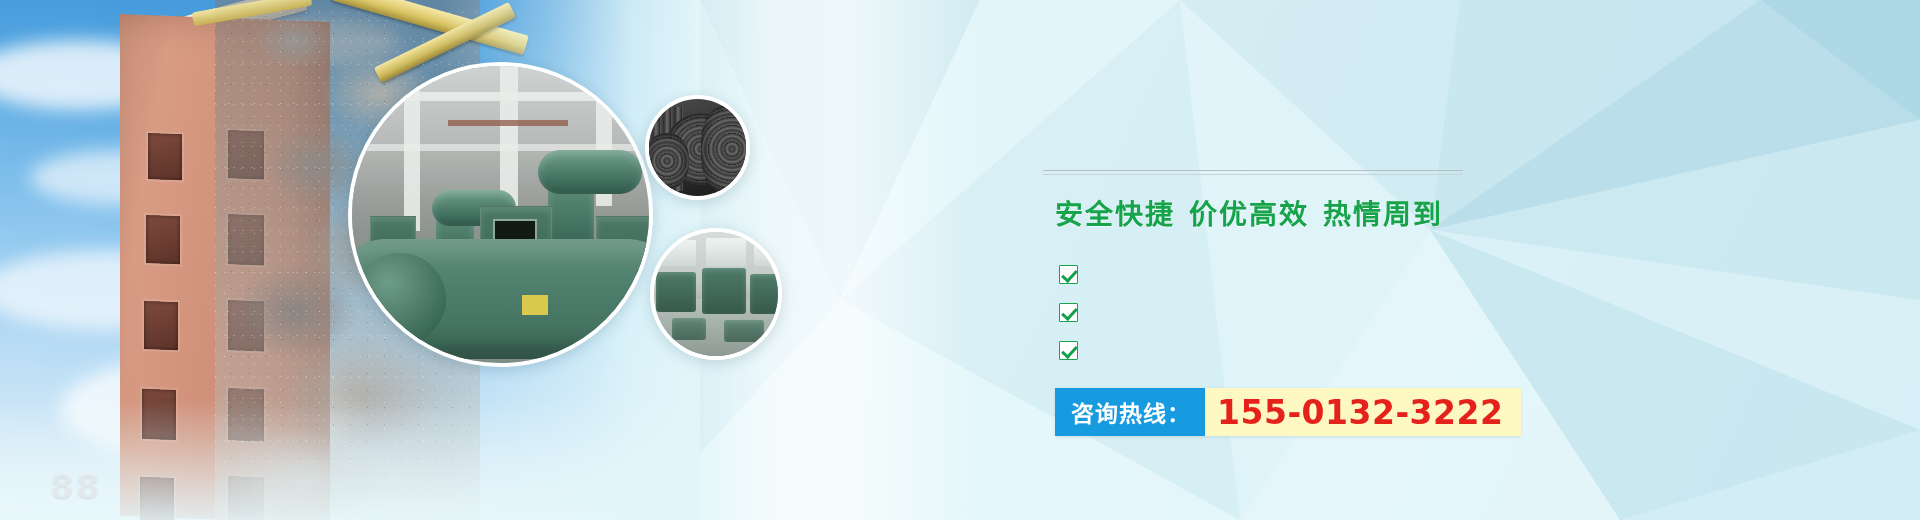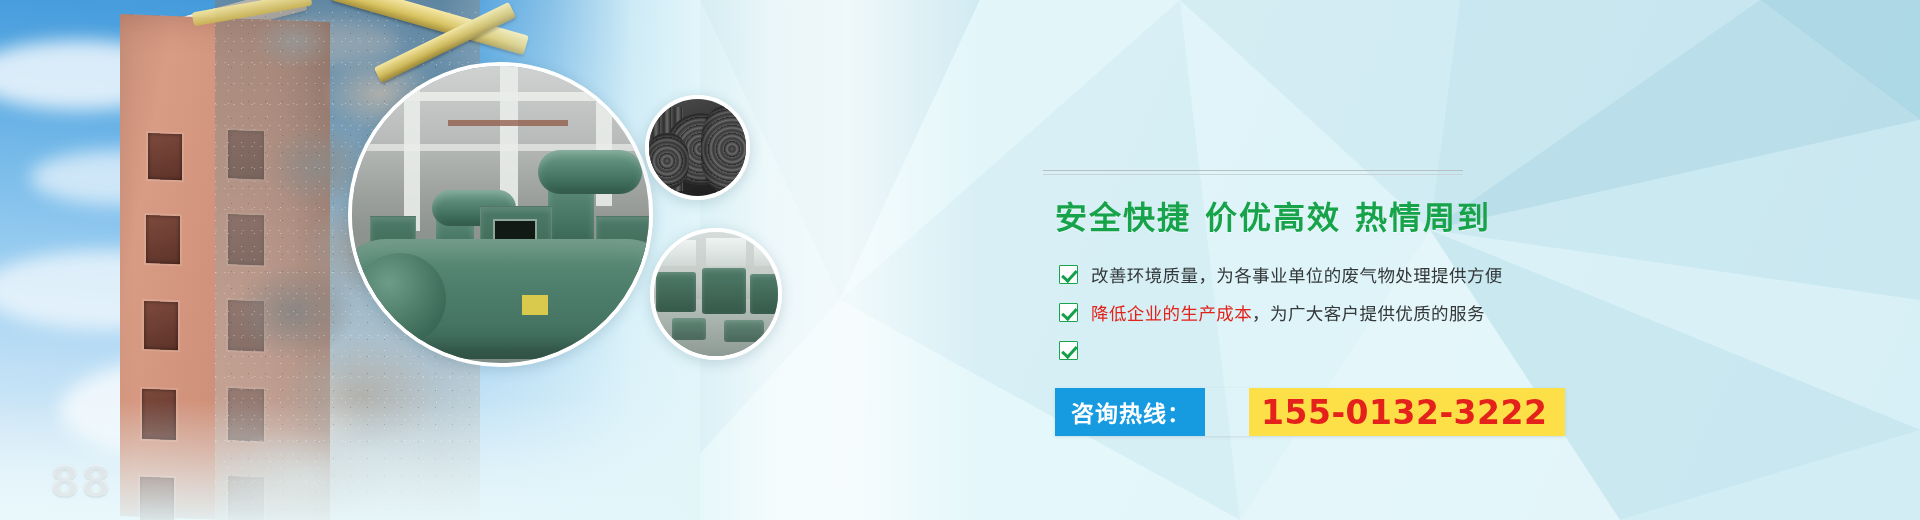--- a/index.html
+++ b/index.html
@@ -162,21 +162,21 @@
   .photo-left-bottomfade {
     position: absolute;
     left: 0; bottom: 0; width: 100%; height: 120px;
     background: linear-gradient(0deg, rgba(232,248,251,.9), rgba(232,248,251,0));
   }
 
   
   .watermark {
     position: absolute;
     left: 50px; bottom: 14px;
-    font-size: 42px;
+    font-size: 34px;
     font-weight: 700;
     color: rgba(255,255,255,0.42);
     letter-spacing: 2px;
     text-shadow: 0 1px 2px rgba(0,0,0,.12);
     font-family: "DejaVu Sans", sans-serif;
     white-space: nowrap;
   }
 
   
   .circ {
@@ -290,21 +290,21 @@
   .divider {
     position: absolute;
     left: -12px; top: 170px;
     width: 420px; height: 5px;
     border-top: 1px solid #b6c0c4;
     border-bottom: 1px solid #c9d2d6;
   }
   .slogan {
     position: absolute;
     left: 0; top: 192px;
-    font-size: 32px;
+    font-size: 28px;
     font-weight: 700;
     color: #16a34a;
     letter-spacing: 2px;
     white-space: nowrap;
     text-shadow: 0 1px 0 rgba(255,255,255,.55);
   }
   .slogan .gap { display:inline-block; width: 14px; }
 
   .features {
     position: absolute;
@@ -344,35 +344,34 @@
   .feature-text .hl { color: #e2231a; }
 
   
   .phonebar {
     position: absolute;
     left: 0px; top: 388px;
     display: flex;
     align-items: stretch;
     height: 48px;
     box-shadow: 0 1px 3px rgba(0,0,0,.1);
-    gap: 44px;
   }
   .phonebar .label {
     background: #169ae0;
     color: #ffffff;
     font-size: 23px;
     font-weight: 700;
     letter-spacing: 1px;
     display: flex;
     align-items: center;
     padding: 0 14px 0 16px;
     white-space: nowrap;
   }
   .phonebar .number {
-    background: #fde047;
+    background: #fef9c3;
     color: #e5211b;
     font-size: 33px;
     font-weight: 700;
     letter-spacing: .5px;
     display: flex;
     align-items: center;
     padding: 0 18px 0 12px;
     font-family: "DejaVu Sans", sans-serif;
     white-space: nowrap;
   }
@@ -500,32 +499,30 @@
     <div class="divider"></div>
 
     <div class="slogan">
       <span>安全快捷</span><span class="gap"></span><span>价优高效</span><span class="gap"></span><span>热情周到</span>
     </div>
 
     <div class="features">
 
       <div class="feature">
         <span class="check"></span>
-        <span class="feature-text"><span>改善环境质量，为各事业单位的废气物处理提供方便</span><span class="hl"></span><span></span></span>
-      </div>
-
-      <div class="feature">
-        <span class="check"></span>
-        <span class="feature-text"><span></span><span class="hl">降低企业的生产成本</span><span>，为广大客户提供优质的服务</span></span>
       </div>
 
       <div class="feature">
         <span class="check"></span>
       </div>
 
+      <div class="feature">
+        <span class="check"></span>
+      </div>
+
     </div>
 
     <div class="phonebar">
       <div class="label">咨询热线：</div>
       <div class="number">155-0132-3222</div>
     </div>
 
   </div>
 </div>
 

